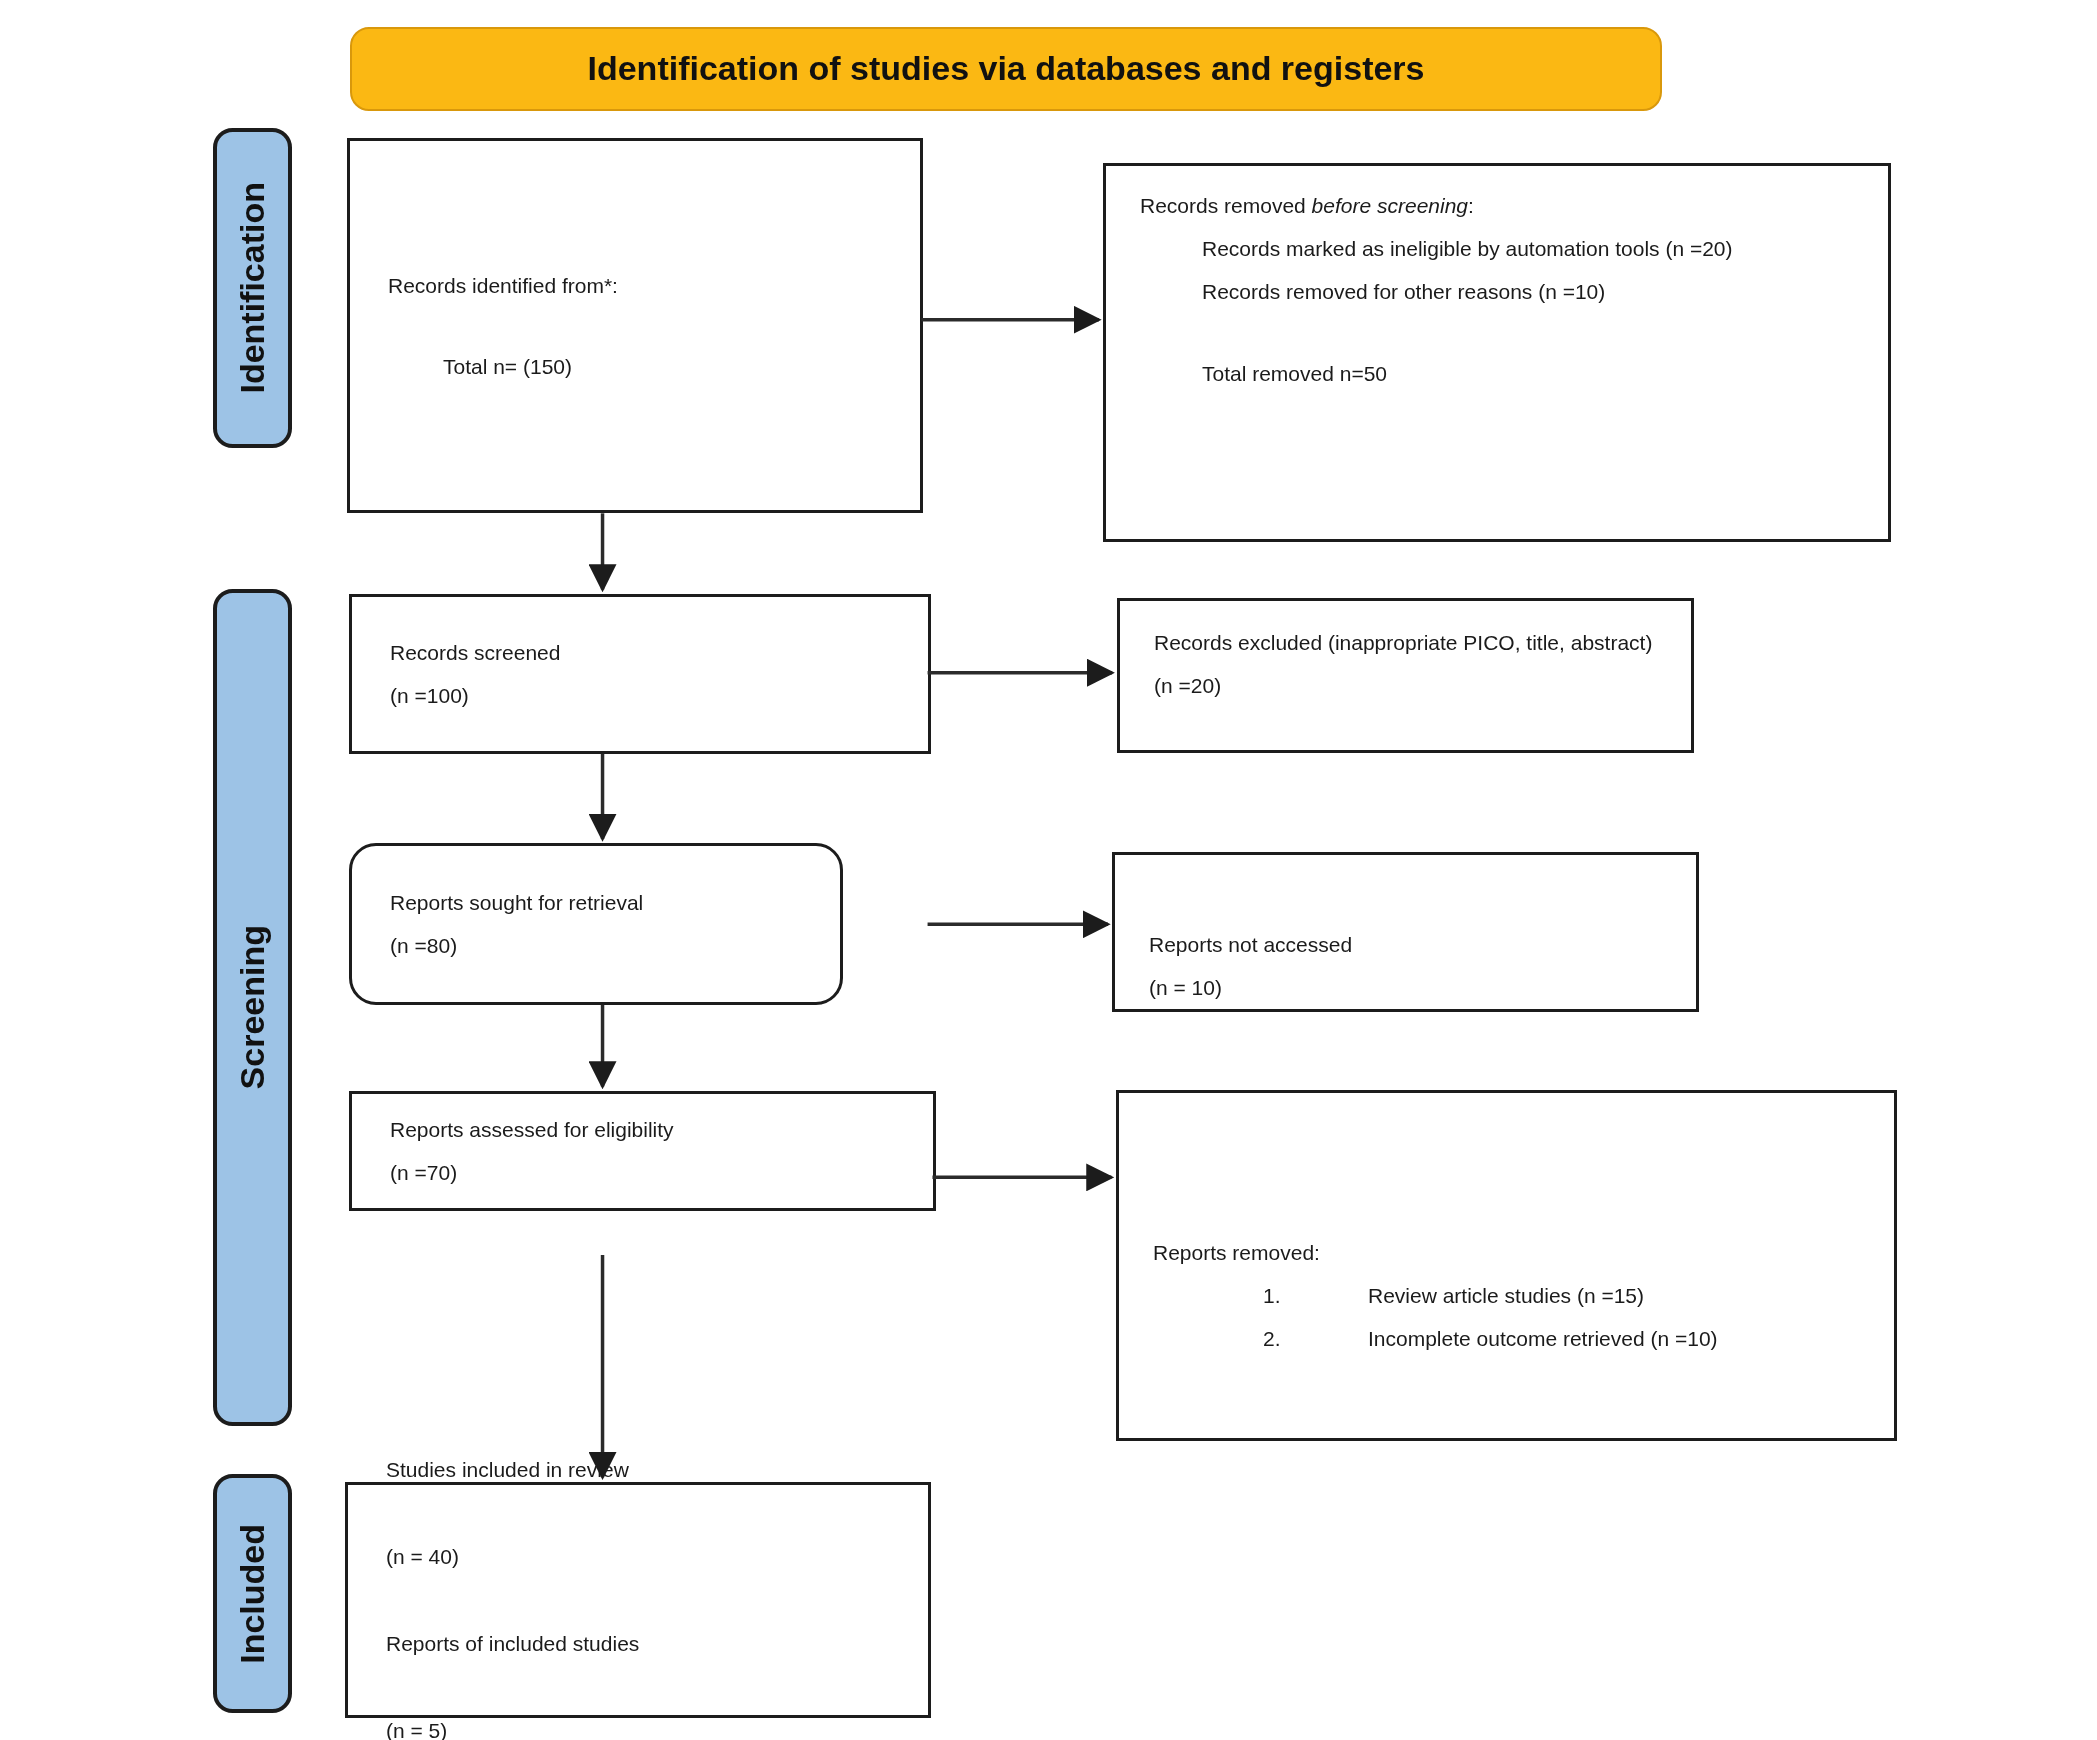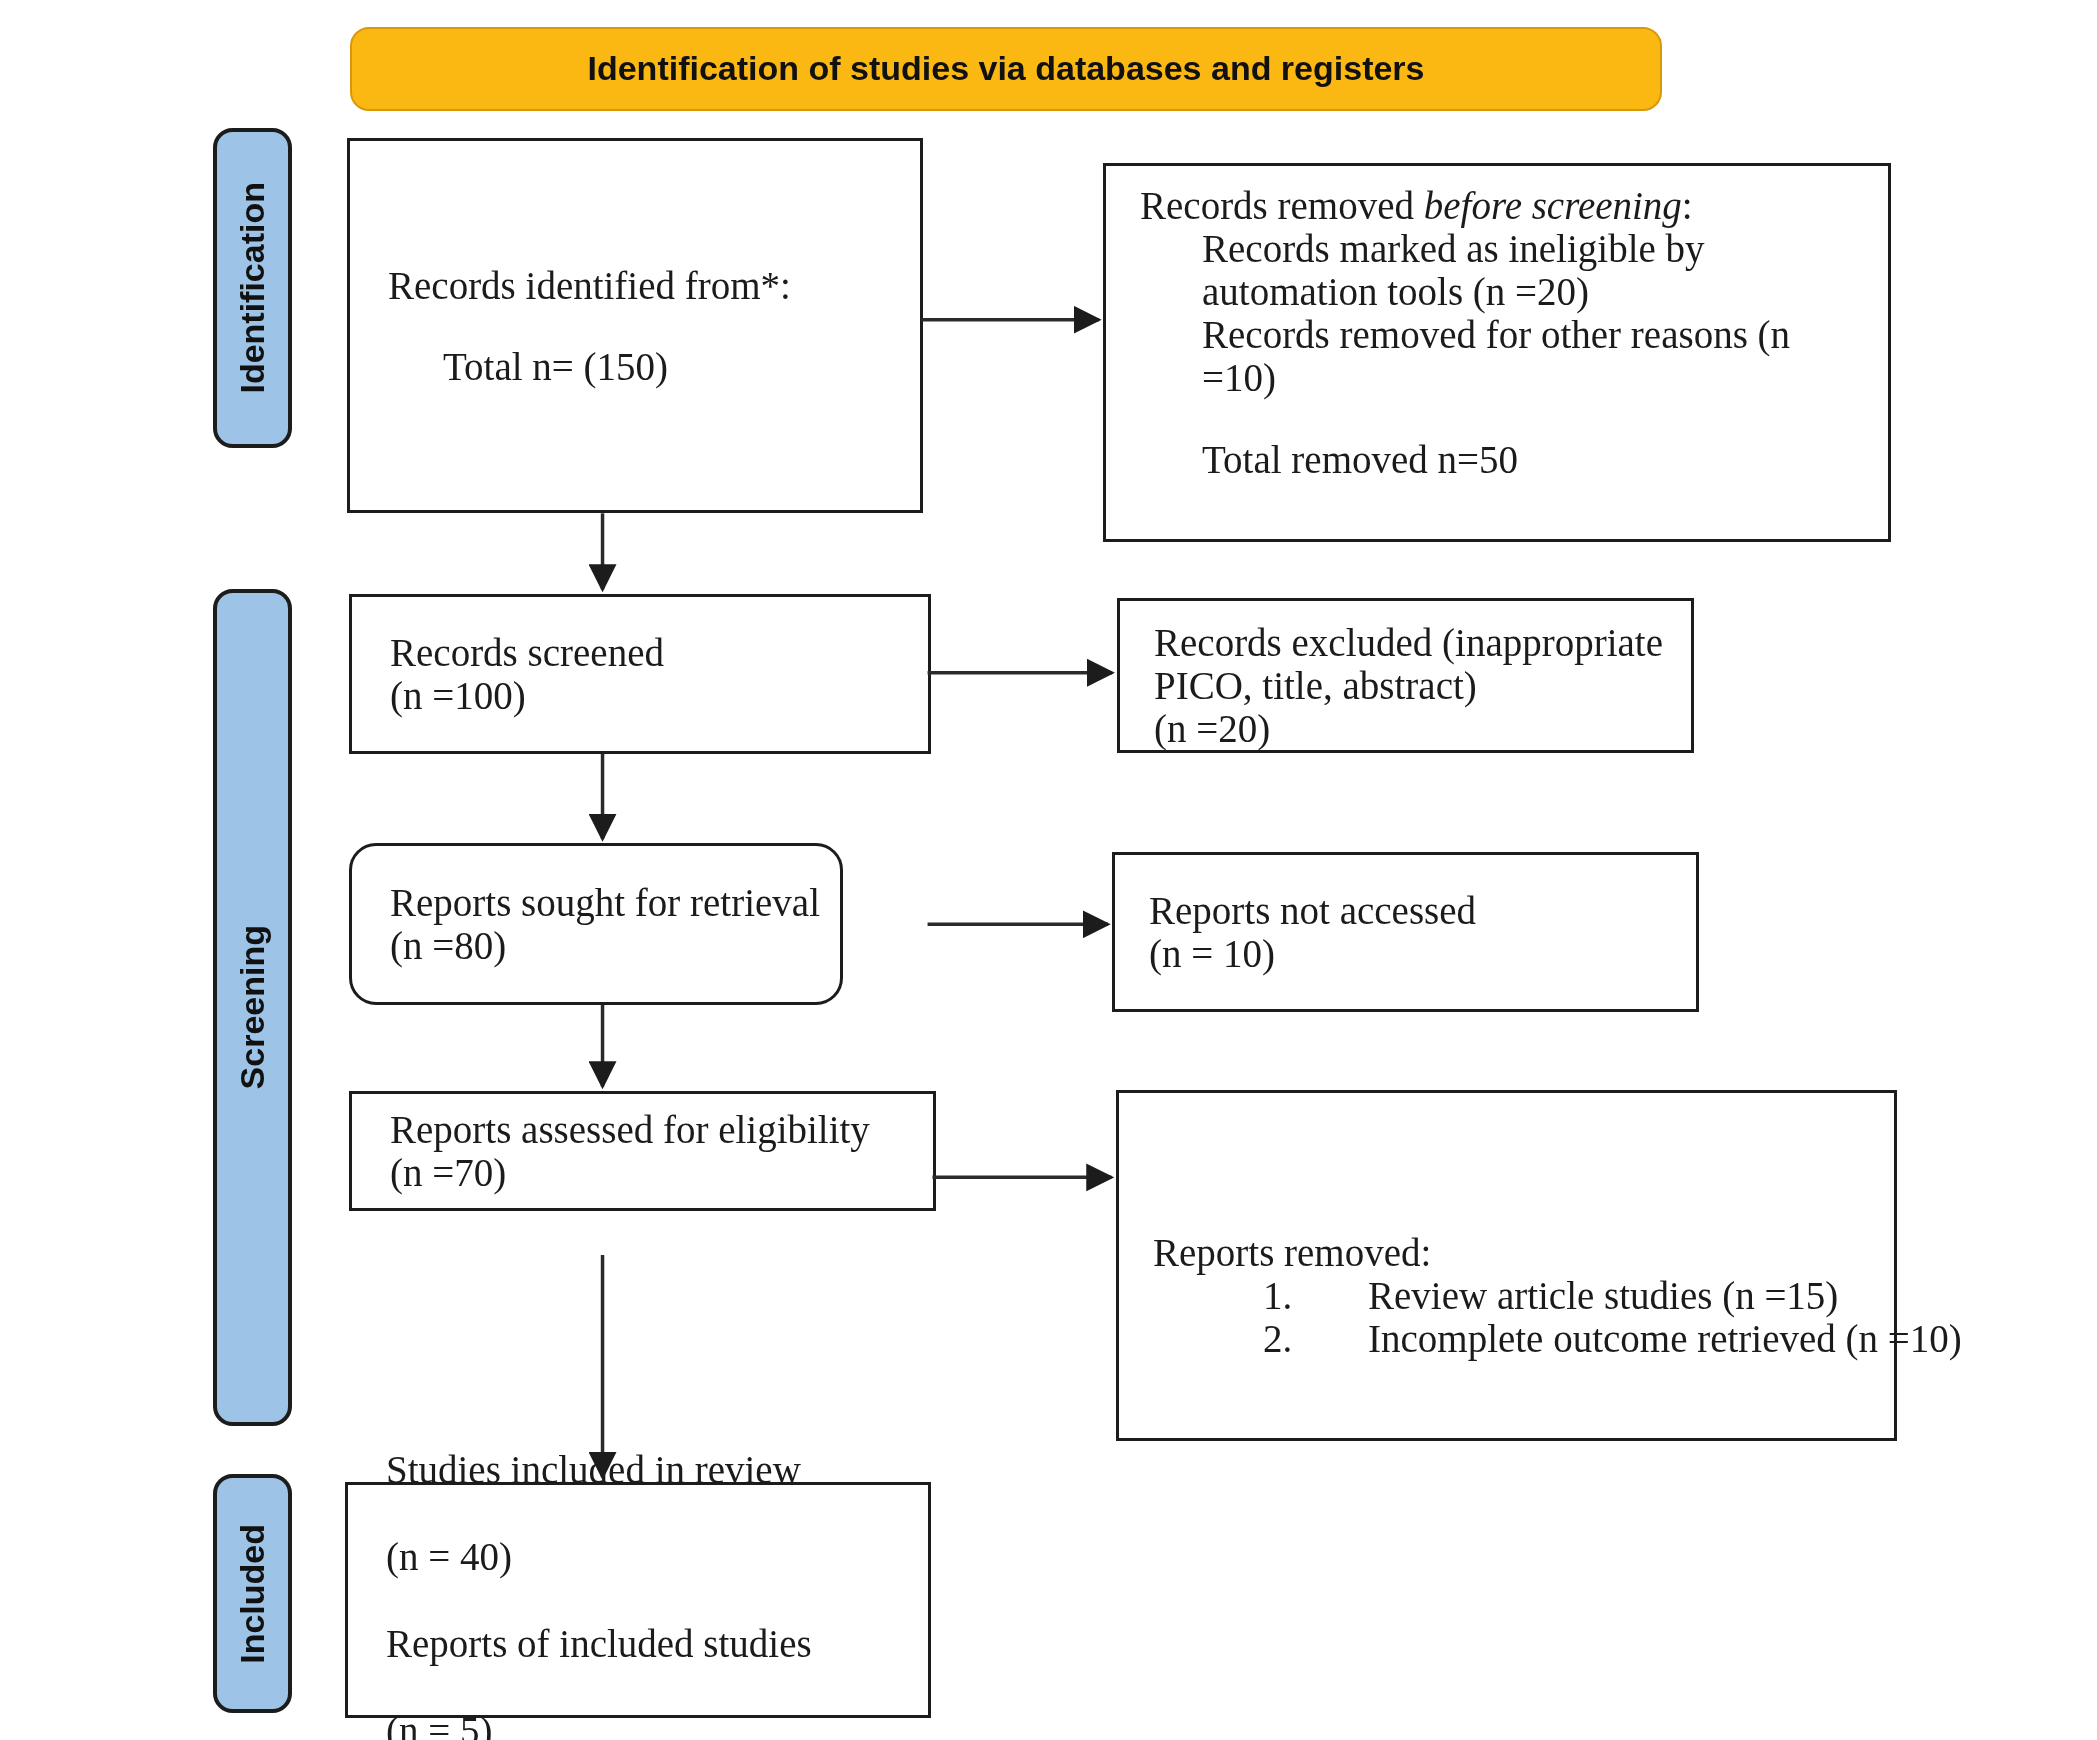--- a/index.html
+++ b/index.html
@@ -45,38 +45,37 @@
   #stage-identification { top: 128px;  height: 320px; }
   #stage-screening      { top: 589px;  height: 837px; }
   #stage-included       { top: 1474px; height: 239px; }
 
   
   .fbox {
     position: absolute;
     background: #ffffff;
     border: 3.5px solid var(--border, #1C1C1C);
     box-sizing: border-box;
-    font-size: 39px;
+    font-size: 21px;
     line-height: 43px;
-    font-family: Liberation Serif, serif;
   }
   .vcenter { display: flex; flex-direction: column; justify-content: center; }
 
   #box-records-identified { left: 347px; top: 138px; width: 576px; height: 375px; padding-left: 38px; }
   #box-records-identified .total { margin-top: 38px; margin-left: 55px; }
 
   #box-records-removed { left: 1103px; top: 163px; width: 788px; height: 379px; padding: 18px 19.6px 0 34px; }
   #box-records-removed .item  { margin-left: 62px; }
   #box-records-removed .total { margin-left: 62px; margin-top: 39px; }
   .emph { font-style: italic; }
 
   #box-records-screened { left: 349px; top: 594px; width: 582px; height: 160px; padding-left: 38px; }
   #box-records-excluded { left: 1117px; top: 598px; width: 577px; height: 155px; padding: 19.6px 26.6px 0 34px; }
   #box-reports-sought   { left: 349px; top: 843px; width: 494px; height: 162px; padding-left: 38px; border-radius: 27px; }
-  #box-reports-not-accessed { left: 1112px; top: 852px; width: 587px; height: 160px; padding-left: 34px; }
+  #box-reports-not-accessed { left: 1112px; top: 852px; width: 587px; height: 160px; padding-left: 34px; justify-content: flex-end; }
   #box-reports-assessed { left: 349px; top: 1091px; width: 587px; height: 120px; padding-left: 38px; }
 
   #box-reports-excluded { left: 1116px; top: 1090px; width: 781px; height: 351px; padding: 138px 14px 0 34px; }
   #box-reports-excluded .li { display: flex; margin-left: 110px; }
   #box-reports-excluded .num { width: 105px; flex: 0 0 105px; }
   #box-reports-excluded .txt { white-space: nowrap; }
 
   #box-studies-included { left: 345px; top: 1482px; width: 586px; height: 236px; padding-left: 38px; gap: 44px; }
   #box-studies-included span { display: block; }
 

